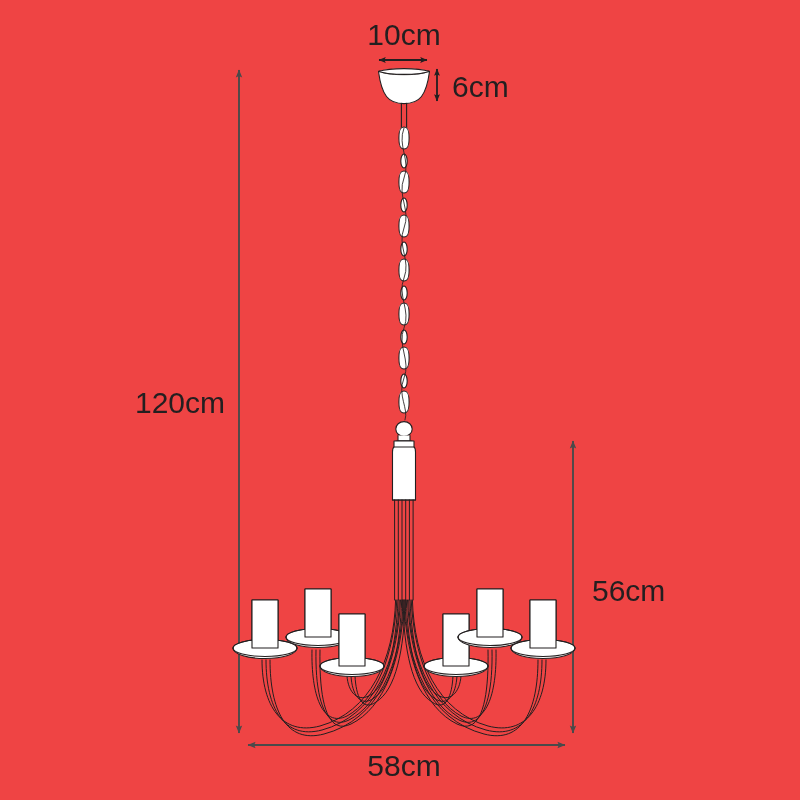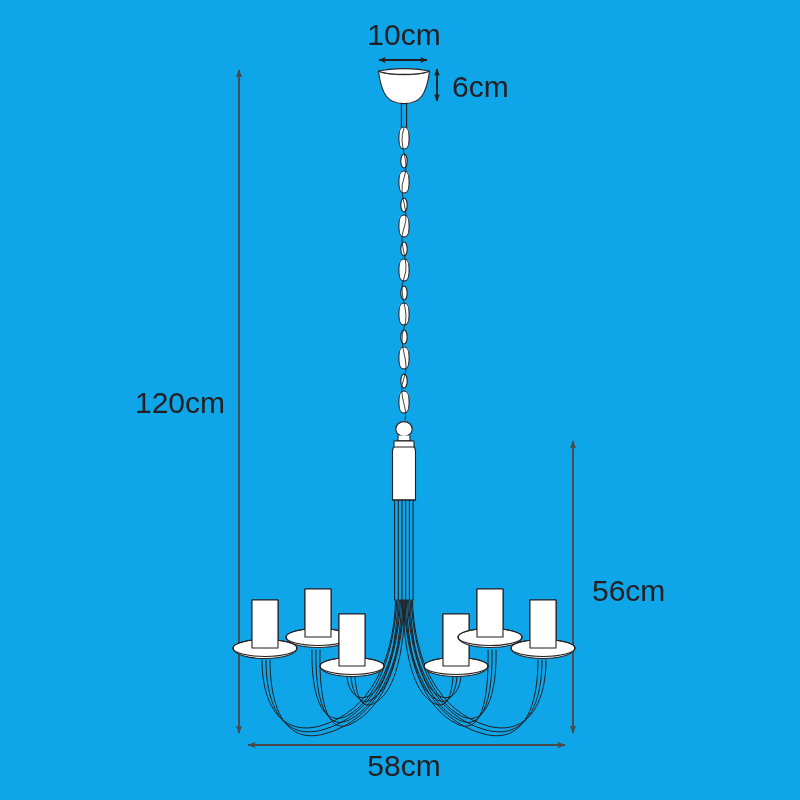--- a/index.html
+++ b/index.html
@@ -12,21 +12,21 @@
     width: 800px;
     height: 800px;
     font-family: "Liberation Sans", sans-serif;
     overflow: hidden;
     position: relative;
   }
   #stage {
     position: relative;
     width: 800px;
     height: 800px;
-    background: #0ea5e9;
+    background: #ef4444;
   }
   #drawing {
     position: absolute;
     top: 0;
     left: 0;
     width: 800px;
     height: 800px;
     display: block;
   }
   .dim-text {

